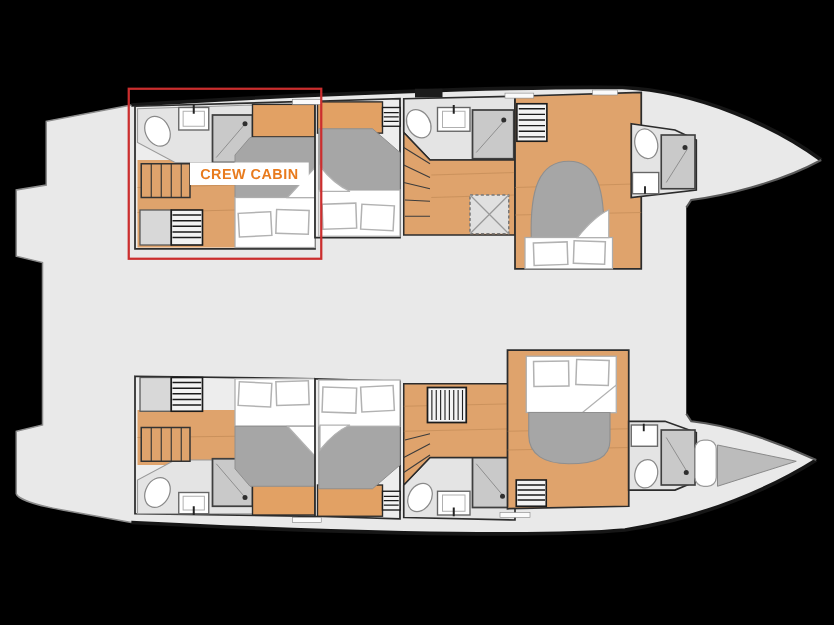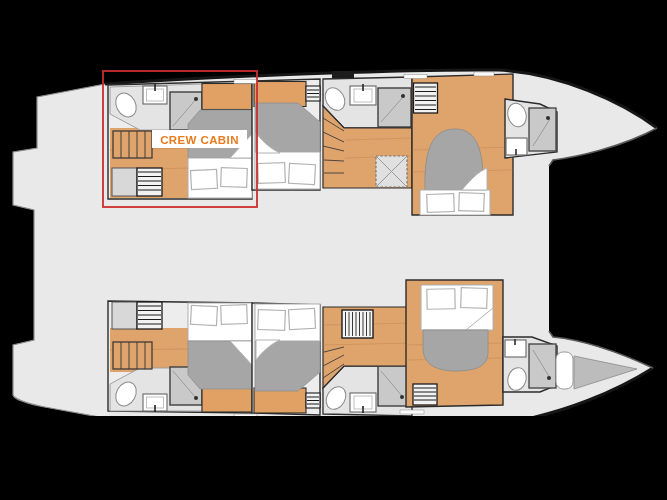--- a/index.html
+++ b/index.html
@@ -16,21 +16,21 @@
     --shower:#c9c9c9;
     --shower-edge:#3f3f3f;
     --wall:#2c2c2c;
     --white:#ffffff;
     --pillow-edge:#b2b2b2;
     --highlight-red:#cb2e2e;
     --label-orange:#e87b1e;
     --forepeak-gray:#bcbcbc;
   }
   html,body{margin:0;padding:0;background:#000;}
-  .stage{position:relative;width:667px;height:416px;background:var(--background);overflow:hidden;}
+  .stage{position:relative;width:667px;height:500px;background:var(--background);overflow:hidden;}
   svg{display:block;}
   .label-text{
     font-family:"Liberation Sans", sans-serif;
     font-weight:bold;
     font-size:11.5px;
     letter-spacing:.4px;
   }
 </style>
 </head>
 <body>

